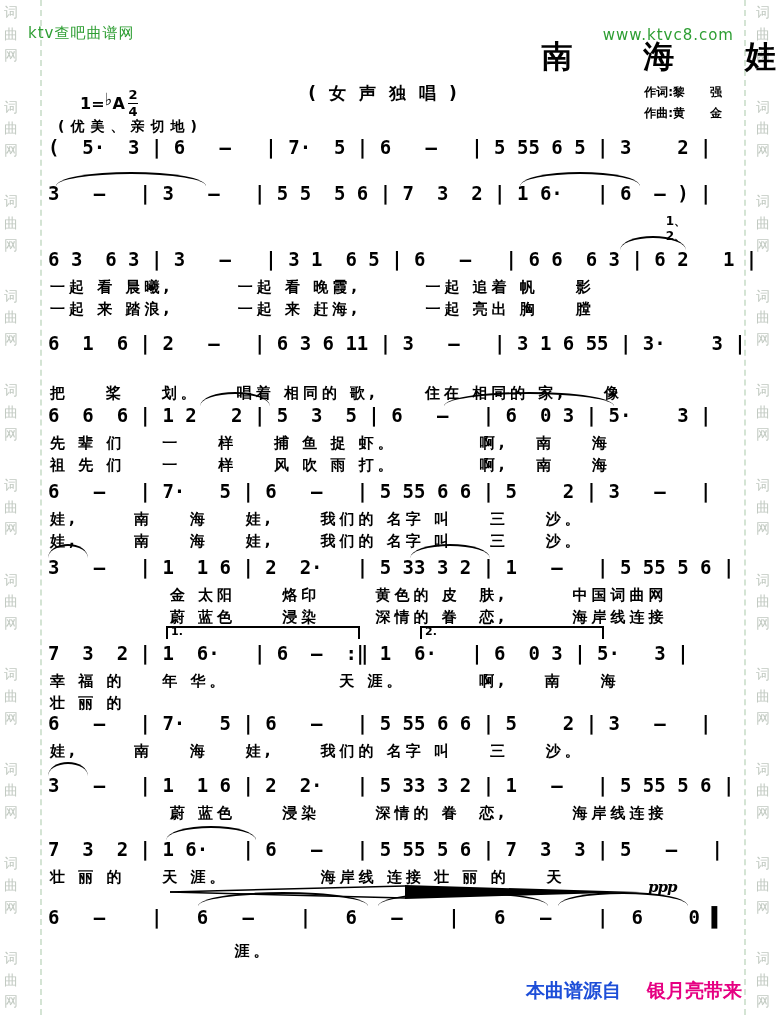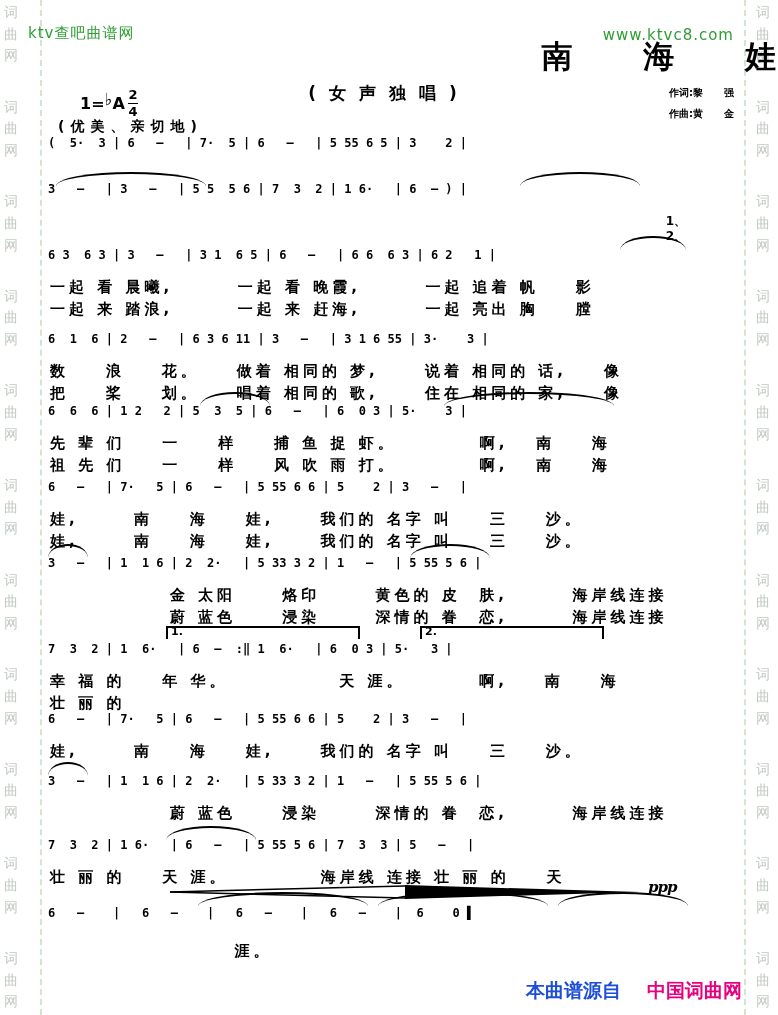--- a/index.html
+++ b/index.html
@@ -26,26 +26,26 @@
   .subtitle{position:absolute;left:0;right:0;top:82px;text-align:center;
     font-size:17px;font-weight:bold;letter-spacing:13px;}
 
   .keysig{position:absolute;left:80px;top:88px;font-size:16px;font-weight:bold;
     display:flex;align-items:center;}
   .keysig .flat{font-size:17px;position:relative;top:-4px;}
   .frac{display:inline-flex;flex-direction:column;align-items:center;margin-left:3px;
     font-size:13px;line-height:1;}
   .frac .num{padding-bottom:1px;}
   .frac .bar{width:10px;border-top:1.5px solid #000;margin:1px 0;}
-  .credits{position:absolute;right:44px;top:82px;font-size:10px;font-weight:bold;
+  .credits{position:absolute;right:56px;top:82px;font-size:12px;font-weight:bold;
     line-height:21px;white-space:pre;}
   .tempo{position:absolute;left:58px;top:118px;font-size:14px;font-weight:bold;letter-spacing:6px;}
 
   .sys{position:absolute;left:48px;right:34px;}
-  .notes{font-family:"DejaVu Sans Mono",monospace;font-weight:bold;font-size:12px;
+  .notes{font-family:"DejaVu Sans Mono",monospace;font-weight:bold;font-size:19px;
     white-space:pre;letter-spacing:0px;color:#000;}
   .lyr{position:absolute;left:2px;font-size:15px;font-weight:bold;letter-spacing:4px;
     white-space:pre;color:#000;}
   .lyr.l1{top:30px;}
   .lyr.l2{top:52px;}
 
   .arc{position:absolute;height:12px;border-top:2px solid #000;
     border-radius:50% 50% 0 0 / 100% 100% 0 0;}
   .volta{position:absolute;height:11px;border-top:2px solid #000;border-left:2px solid #000;
     border-right:2px solid #000;border-bottom:none;}
@@ -129,21 +129,20 @@
       <div>2、</div>
     </div>
   <div class="arc" style="left:572px;width:66px;top:-12px"></div>
   <div class="notes">6 3  6 3 | 3   —   | 3 1  6 5 | 6   —   | 6 6  6 3 | 6 2   1 |</div>
   <div class="lyr l1">一起 看 晨曦,       一起 看 晚霞,       一起 追着 帆    影</div>
   <div class="lyr l2">一起 来 踏浪,       一起 来 赶海,       一起 亮出 胸    膛</div>
 </div>
 
 <div class="sys" style="top:332px">
   <div class="notes">6  1  6 | 2   —   | 6 3 6 11 | 3   —   | 3 1 6 55 | 3·    3 |</div>
-  <div class="lyr l1">数    浪    花。    做着 相同的 梦,     说着 相同的 话,    像</div>
   <div class="lyr l2">把    桨    划。    唱着 相同的 歌,     住在 相同的 家,    像</div>
 </div>
 
 <div class="sys" style="top:404px">
   <div class="arc" style="left:152px;width:70px;top:-12px"></div>
   <div class="arc" style="left:396px;width:170px;top:-12px"></div>
   <div class="notes">6  6  6 | 1 2   2 | 5  3  5 | 6   —   | 6  0 3 | 5·    3 |</div>
   <div class="lyr l2">祖 先 们    一    样    风 吹 雨 打。         啊,   南    海</div>
   <div class="lyr l1">先 辈 们    一    样    捕 鱼 捉 虾。         啊,   南    海</div>
 </div>
@@ -151,21 +150,21 @@
 <div class="sys" style="top:480px">
   <div class="notes">6   —   | 7·   5 | 6   —   | 5 55 6 6 | 5    2 | 3   —   |</div>
   <div class="lyr l1">娃,      南    海    娃,     我们的 名字 叫    三    沙。</div>
   <div class="lyr l2">娃,      南    海    娃,     我们的 名字 叫    三    沙。</div>
 </div>
 
 <div class="sys" style="top:556px">
   <div class="arc" style="left:0px;width:40px;top:-12px"></div>
   <div class="arc" style="left:362px;width:80px;top:-12px"></div>
   <div class="notes">3   —   | 1  1 6 | 2  2·   | 5 33 3 2 | 1   —   | 5 55 5 6 |</div>
-  <div class="lyr l1">             金 太阳     烙印      黄色的 皮  肤,       海岸线连接</div>
+  <div class="lyr l1">             金 太阳     烙印      黄色的 皮  肤,       中国词曲网</div>
   <div class="lyr l2">             蔚 蓝色     浸染      深情的 眷  恋,       海岸线连接</div>
 </div>
 
 <div class="sys" style="top:642px">
   <div class="volta" style="left:118px;width:190px;top:-16px">
     <span class="volta-label">1.</span>
   </div>
   <div class="volta" style="left:372px;width:180px;top:-16px">
     <span class="volta-label">2.</span>
   </div>
@@ -200,14 +199,14 @@
 
 <div class="sys" style="top:906px">
   <div class="arc" style="left:150px;width:170px;top:-14px"></div>
   <div class="arc" style="left:330px;width:170px;top:-14px"></div>
   <div class="arc" style="left:510px;width:130px;top:-14px"></div>
   <div class="notes">6   —    |   6   —    |   6   —    |   6   —    |  6    0 ▌</div>
   <div class="lyr l1" style="top:36px">                    涯。</div>
 </div>
 
 <div class="footer">
-  <span class="src">本曲谱源自</span><span class="brand">中国词曲网</span>
+  <span class="src">本曲谱源自</span><span class="brand">银月亮带来</span>
 </div>
 
 </body></html>

